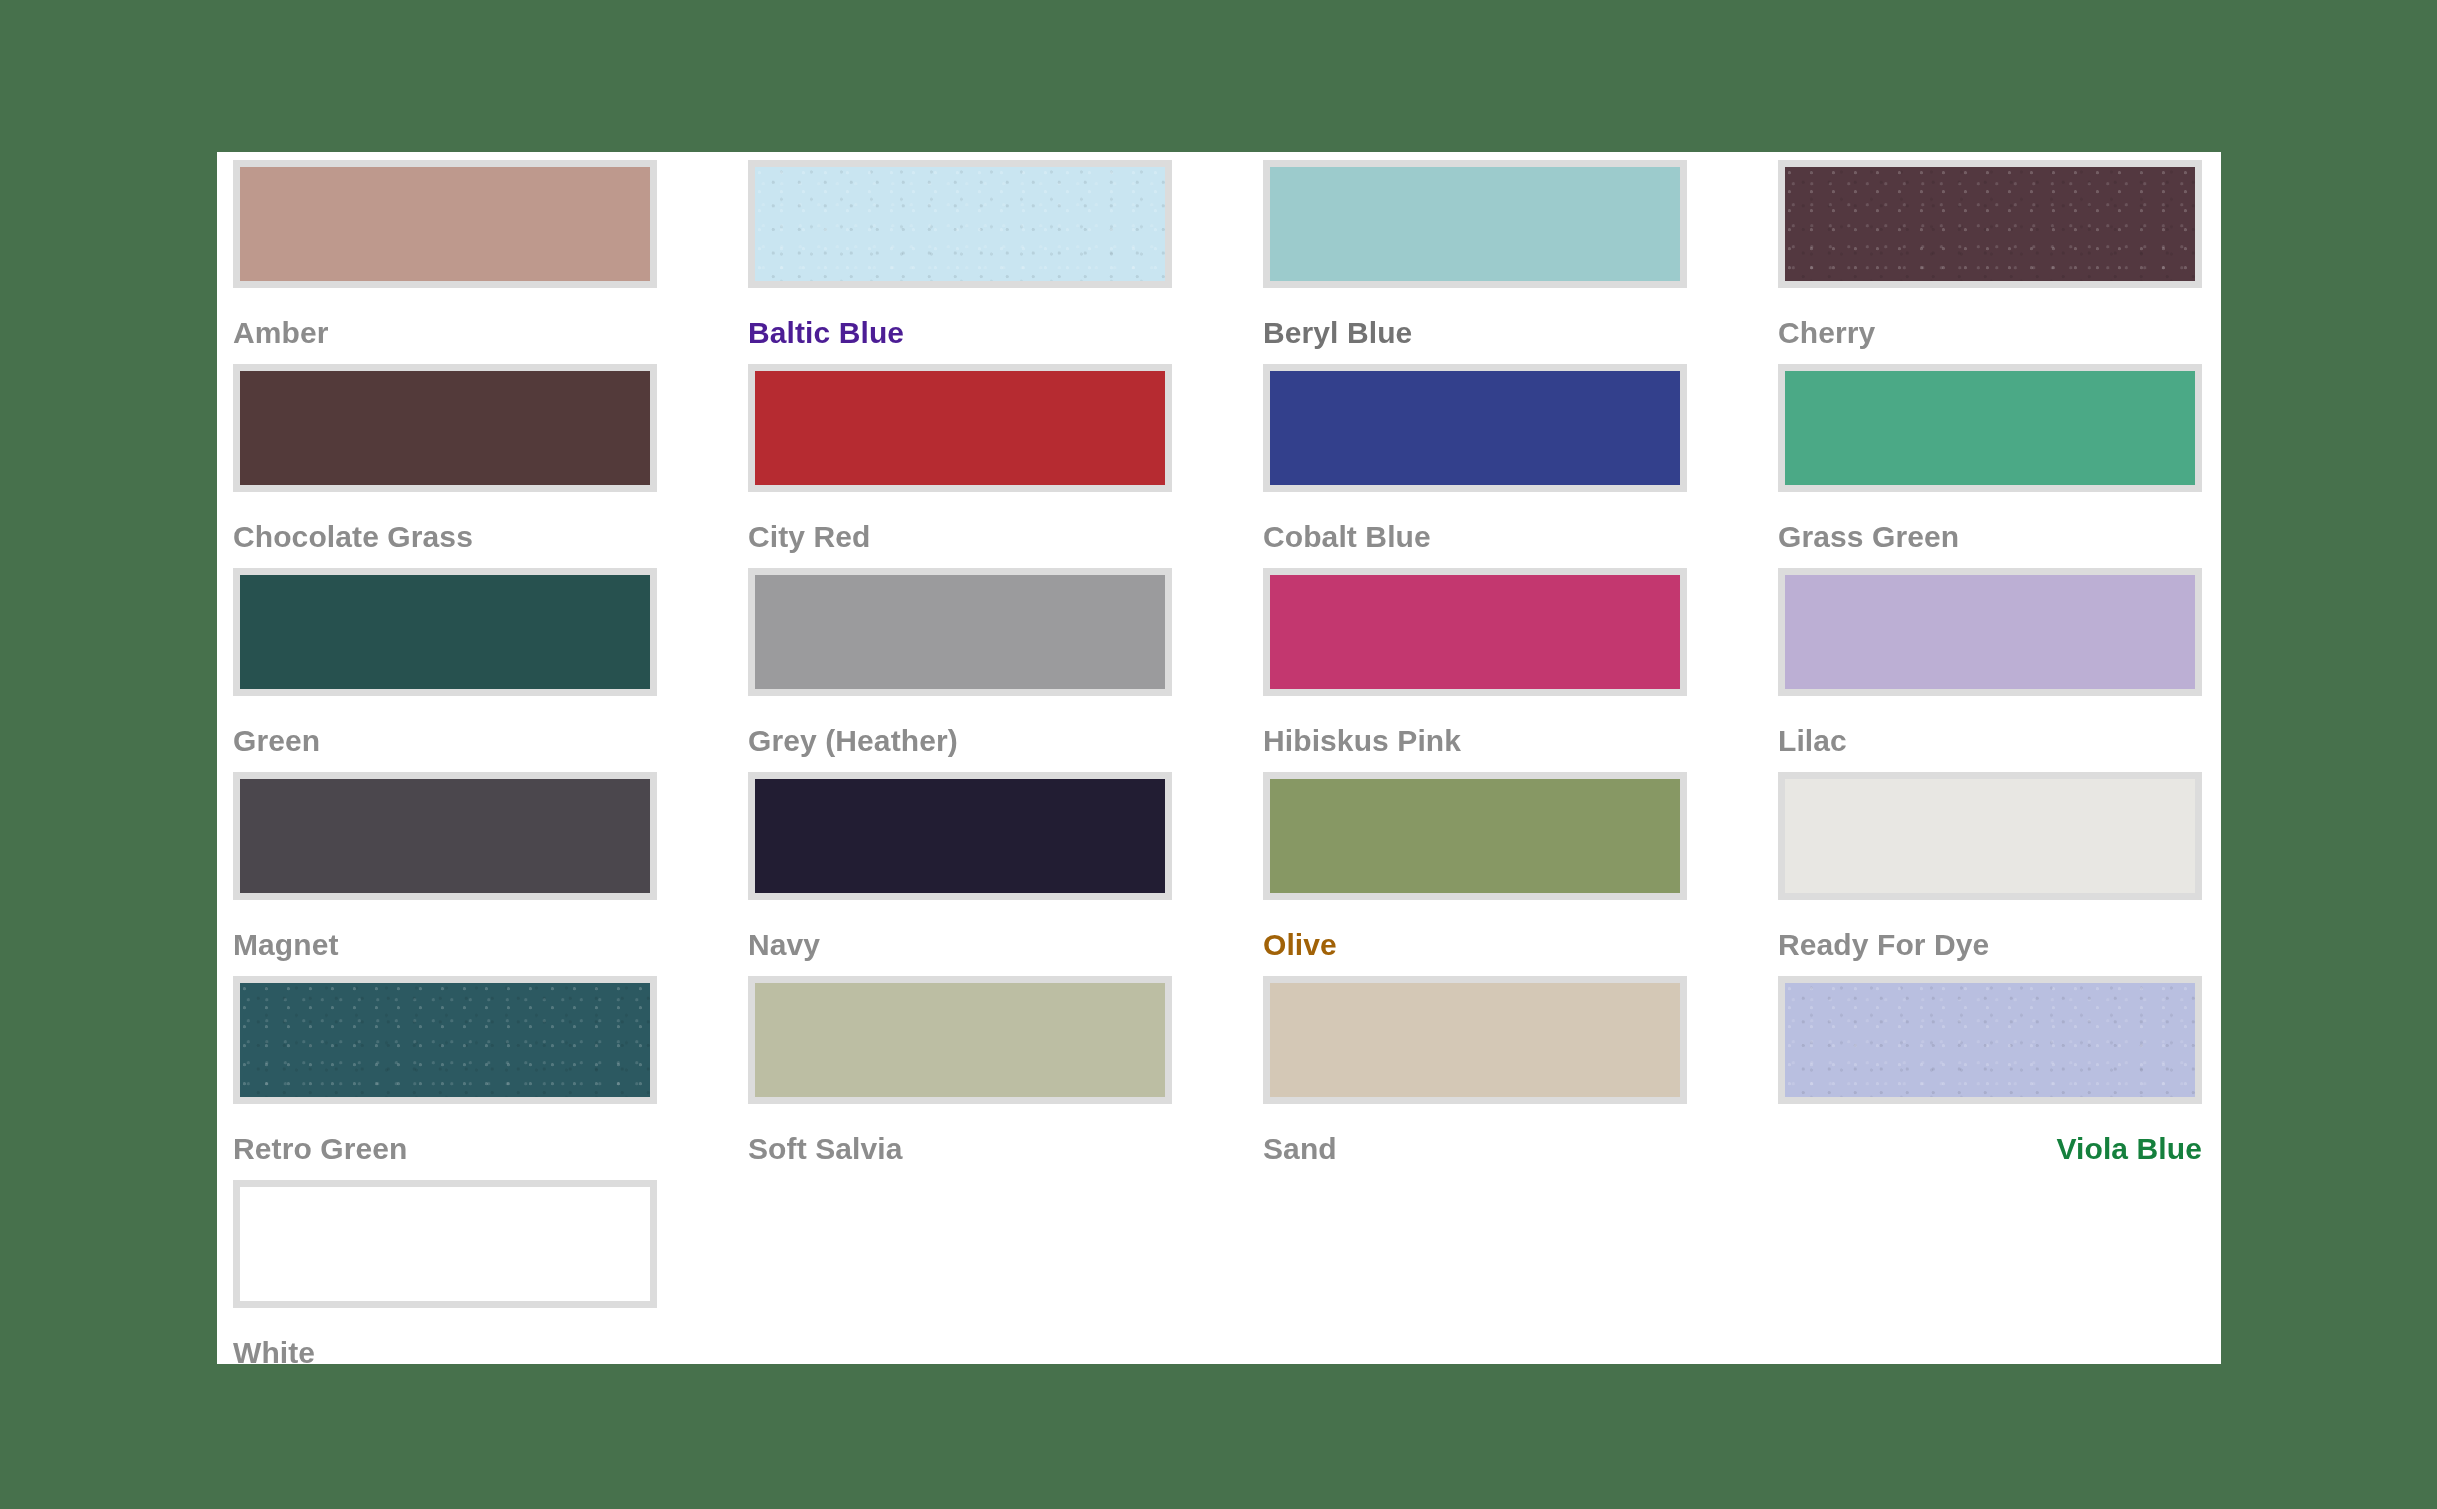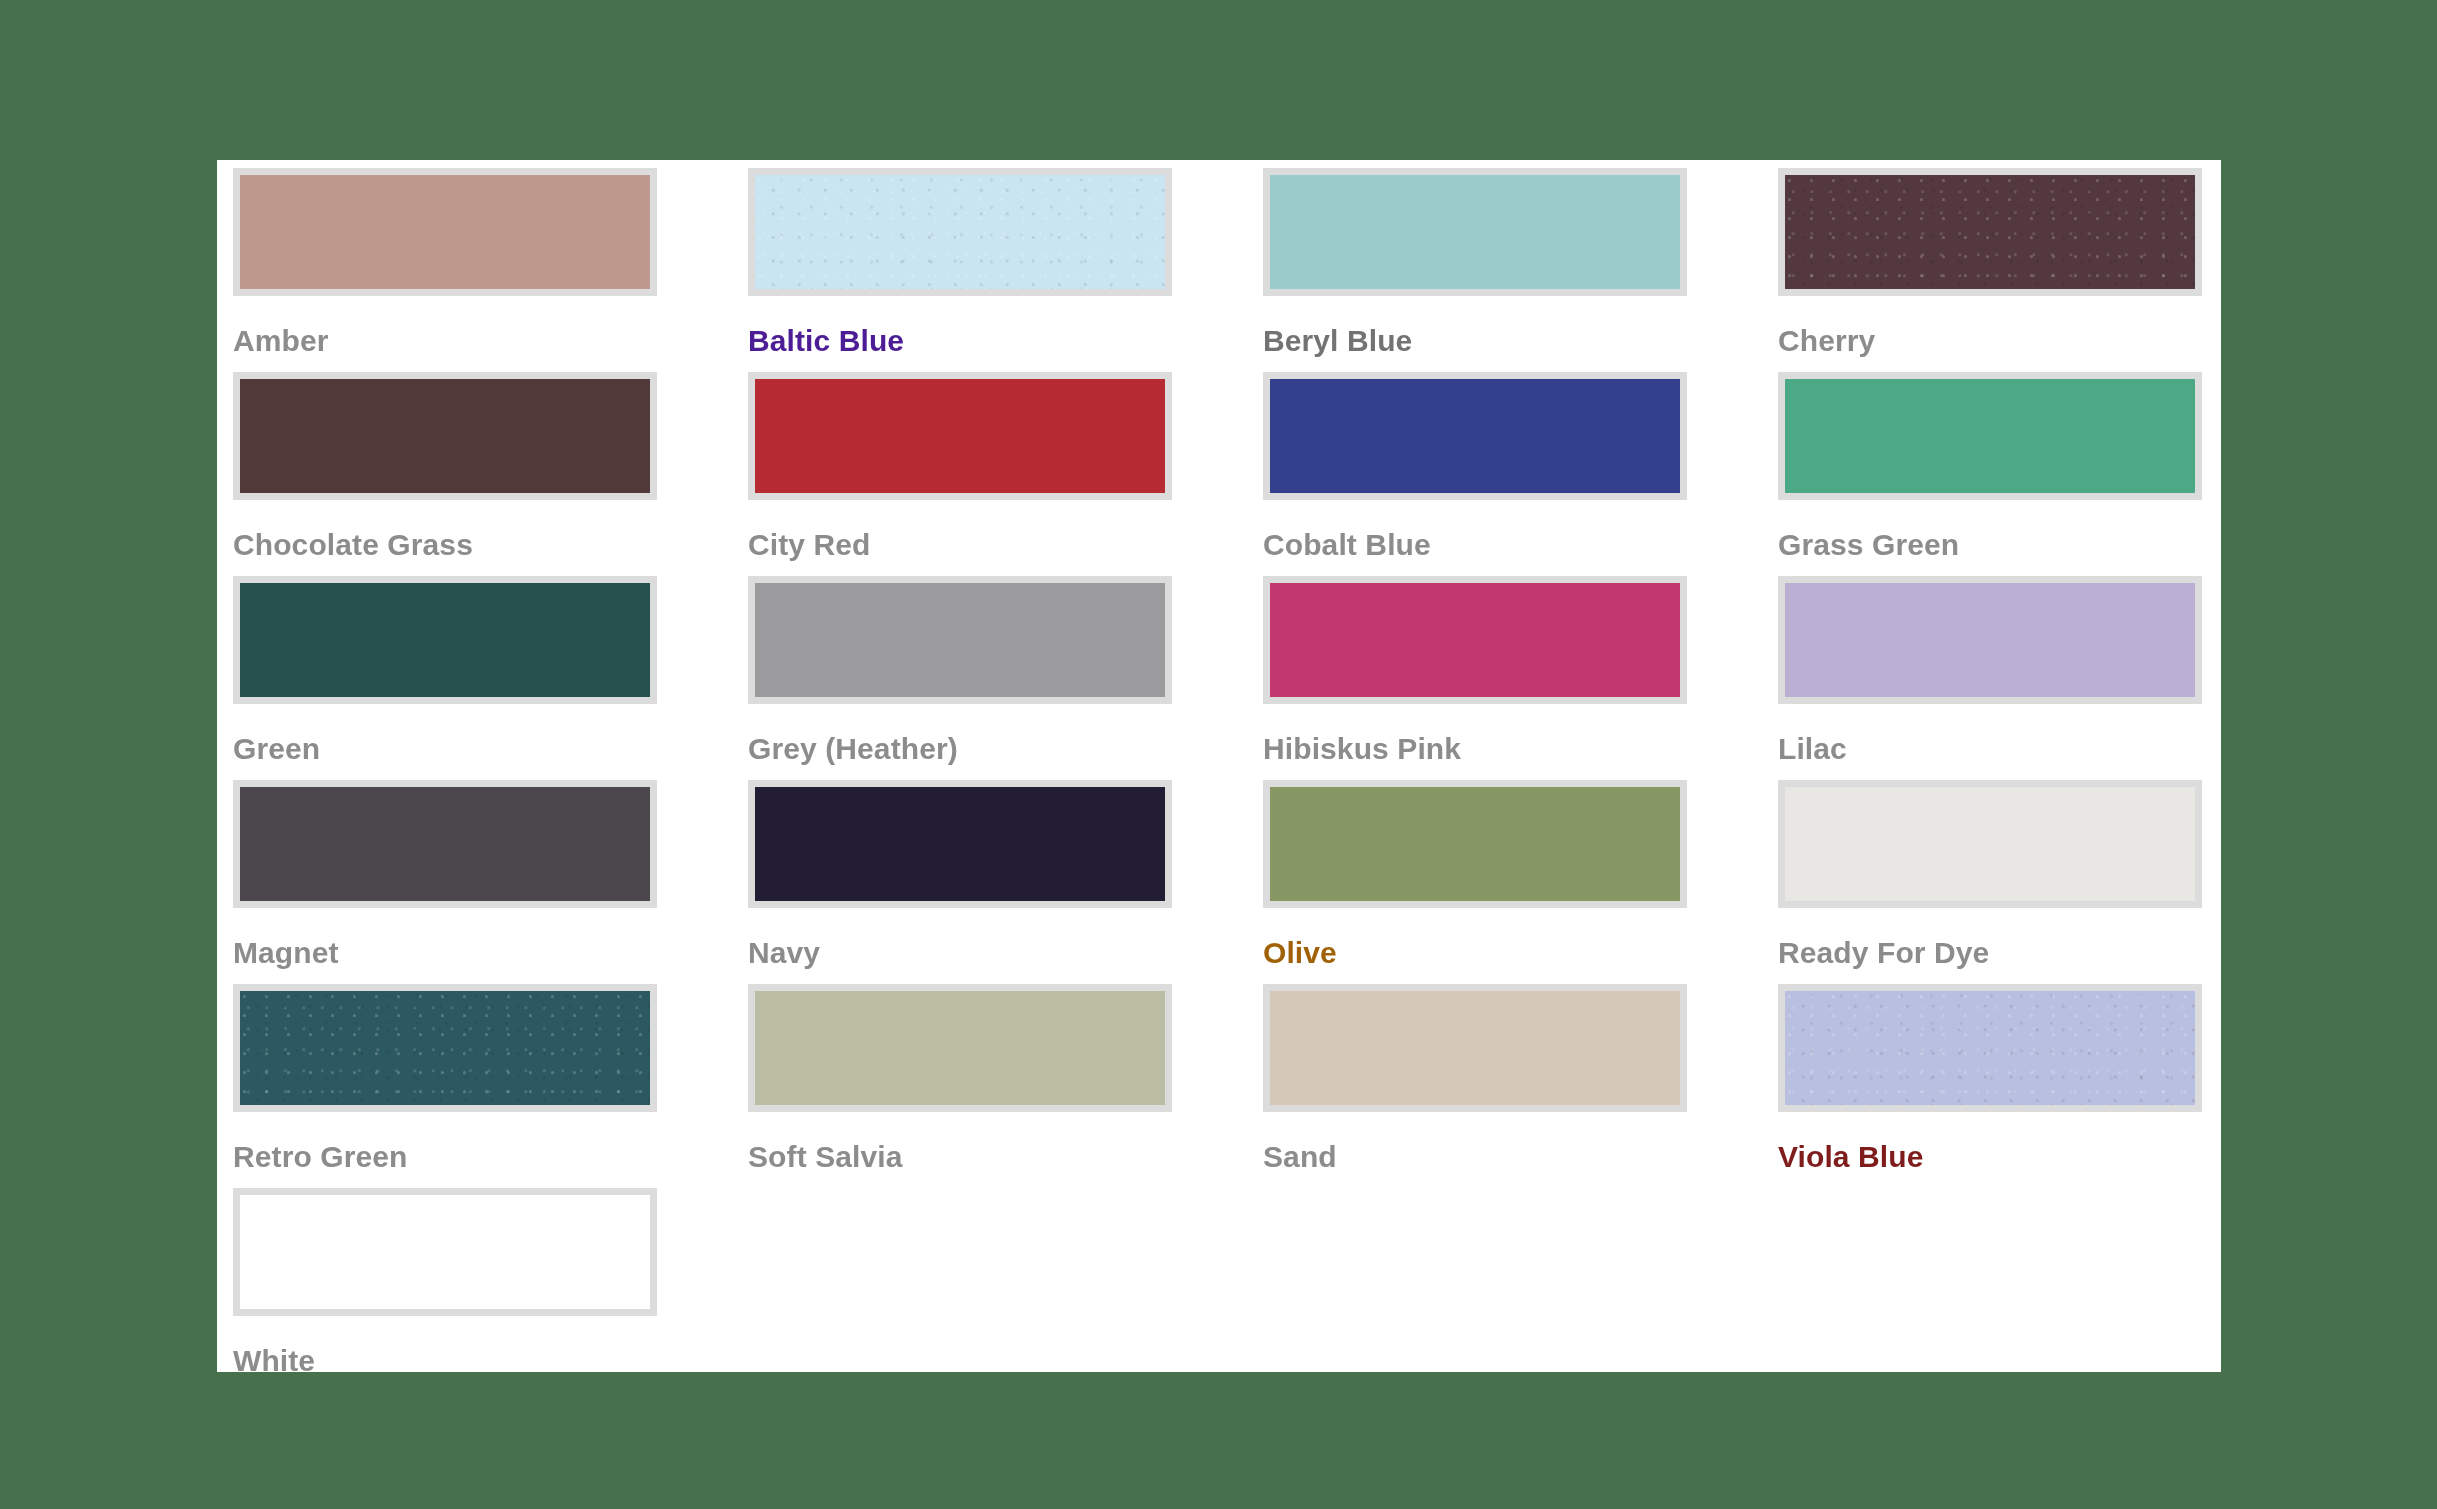--- a/index.html
+++ b/index.html
@@ -10,21 +10,21 @@
     width: 2438px;
     height: 1510px;
     background: #47714c;
     font-family: "Liberation Sans", sans-serif;
     overflow: hidden;
   }
 
   #panel {
     position: absolute;
     left: 217px;
-    top: 160px;
+    top: 152px;
     width: 2004px;
     height: 1212px;
     background: #ffffff;
     box-sizing: border-box;
   }
 
   #swatch-grid {
     position: absolute;
     left: 16px;
     top: 7.7px;
@@ -197,21 +197,21 @@
       <div class="swatch-cell">
         <div class="swatch-chip" style="border-color: rgb(220, 220, 220);">
           <div class="swatch-fill" style="background: rgb(212, 200, 182);"></div>
         </div>
         <div class="swatch-label" style="color: rgb(140, 140, 140);">Sand</div>
       </div>
       <div class="swatch-cell">
         <div class="swatch-chip" style="border-color: rgb(220, 220, 220);">
           <div class="swatch-fill textured" style="background: rgb(185, 191, 224);"></div>
         </div>
-        <div class="swatch-label" style="color: #7f1d1d;">Viola Blue</div>
+        <div class="swatch-label" style="color: #15803d; text-align: right;">Viola Blue</div>
       </div>
       <div class="swatch-cell">
         <div class="swatch-chip" style="border-color: rgb(220, 220, 220);">
           <div class="swatch-fill" style="background: rgb(255, 255, 255);"></div>
         </div>
         <div class="swatch-label" style="color: rgb(140, 140, 140);">White</div>
       </div>
     </div>
 </div>
 

